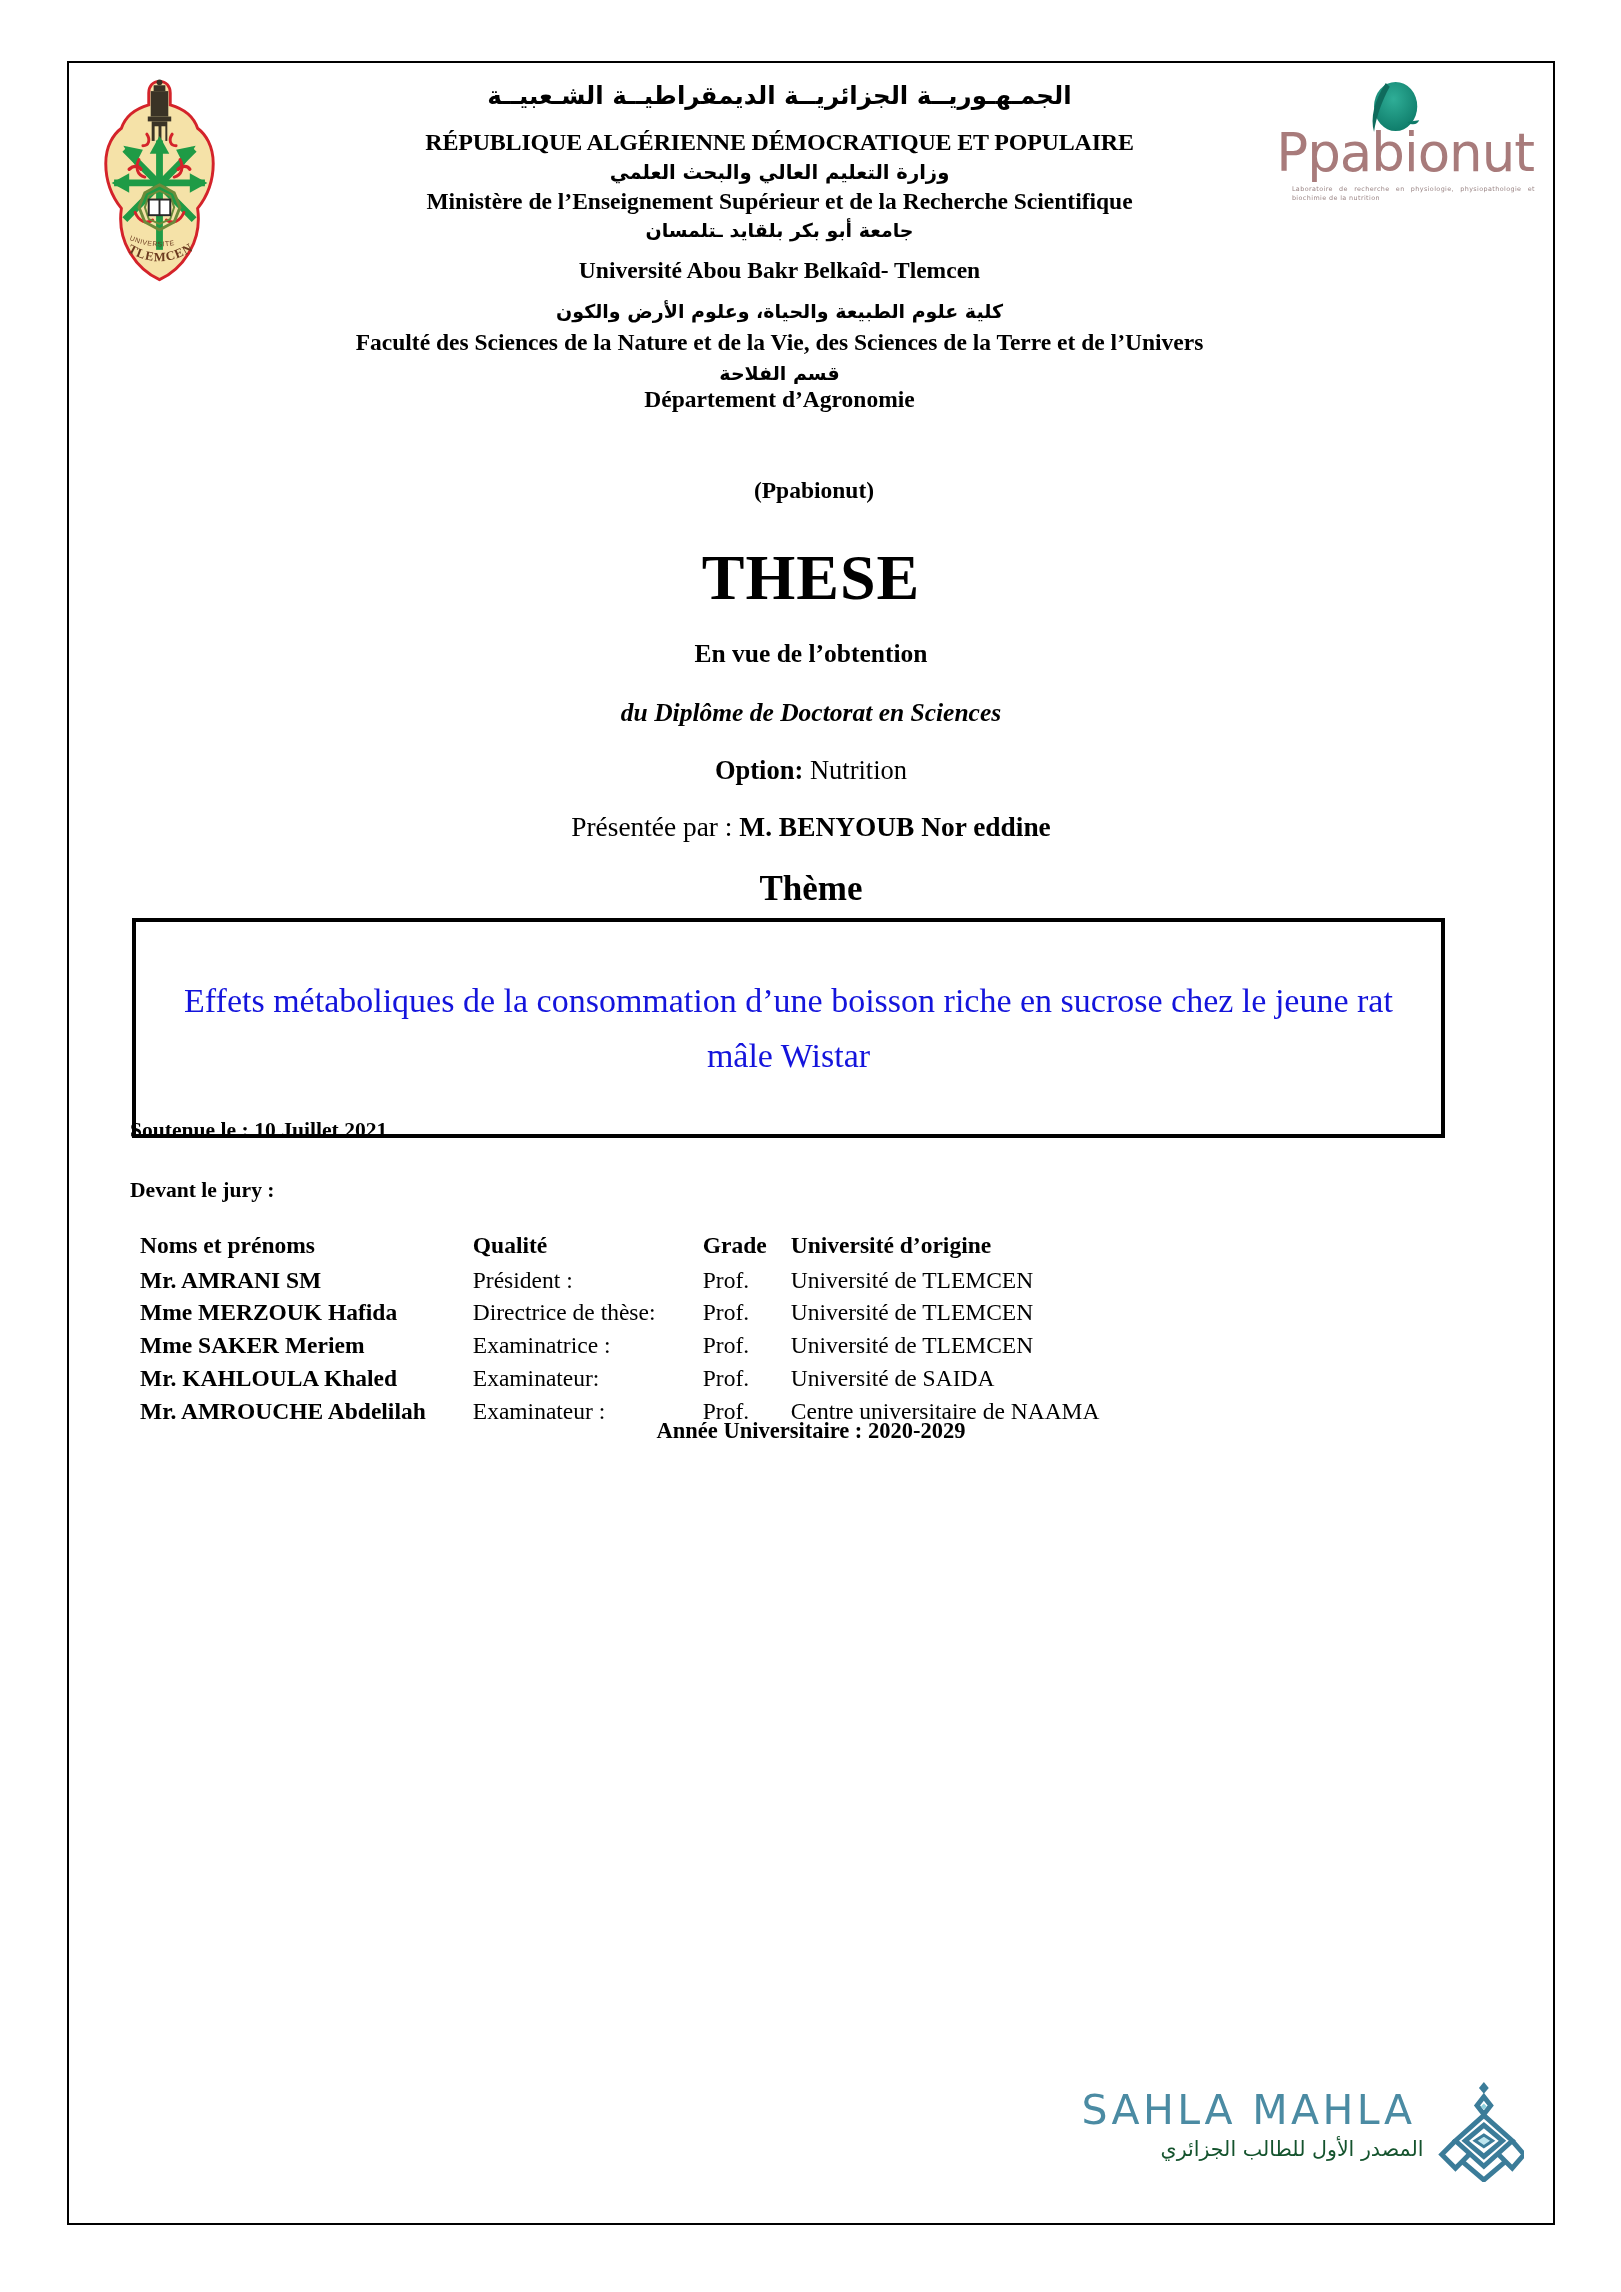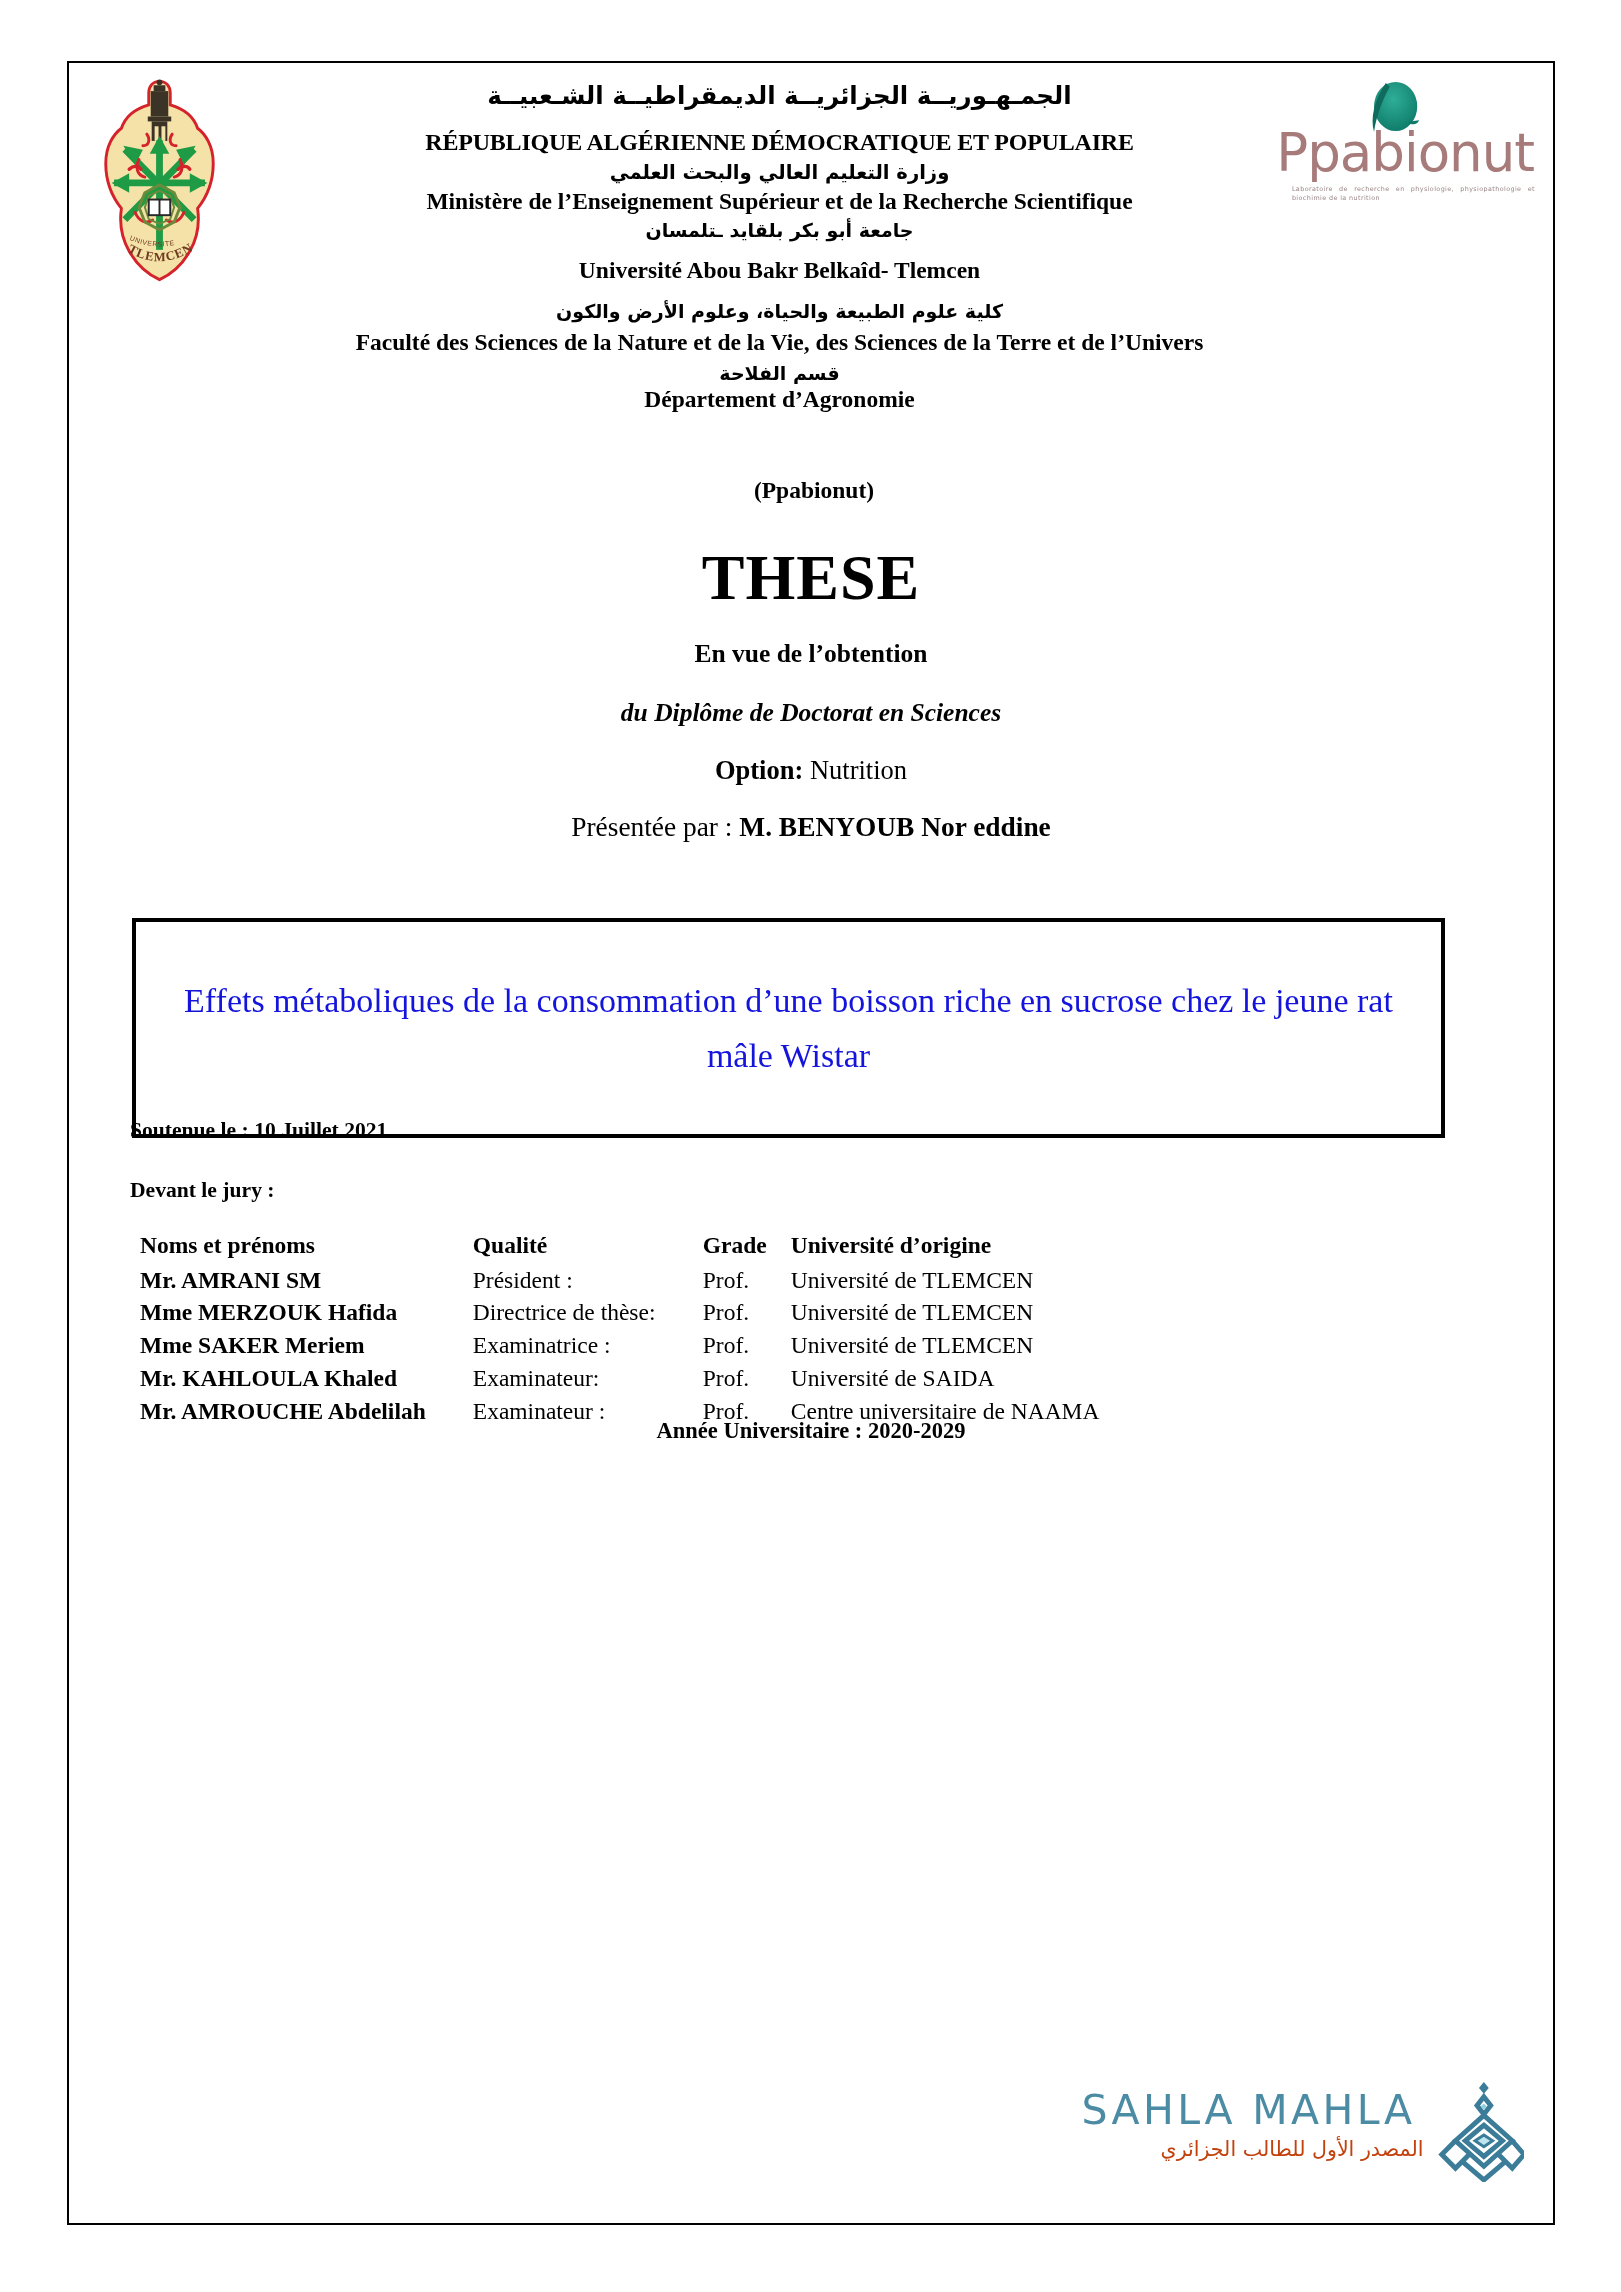--- a/index.html
+++ b/index.html
@@ -255,21 +255,21 @@
     color: #4b8ba3;
     font-weight: 400;
     white-space: nowrap;
   }
   .wm-ar {
     position: absolute;
     right: 108px;
     top: 57px;
     font-family: "DejaVu Sans", sans-serif;
     font-size: 20.6px;
-    color: #c2410c;
+    color: #14532d;
     direction: rtl;
     white-space: nowrap;
   }
   .wm-mark {
     position: absolute;
     right: 7.8px;
     top: 0px;
     width: 94px;
     height: 102px;
   }
@@ -389,20 +389,21 @@
     <div class="option">
       <b>Option:</b>
       <span>Nutrition</span>
     </div>
 
     <div class="presentee">
       <span>Présentée par :</span>
       <b>M. BENYOUB Nor eddine</b>
     </div>
 
+    <div class="theme">Thème</div>
 
     <div class="title-box">
       <div class="title-box-text">Effets métaboliques de la consommation d’une boisson riche en sucrose chez le jeune rat mâle Wistar</div>
     </div>
 
     <div class="soutenue">Soutenue le : 10 Juillet 2021</div>
 
     <div class="devant">Devant le jury :</div>
 
     <table class="jury-table">

